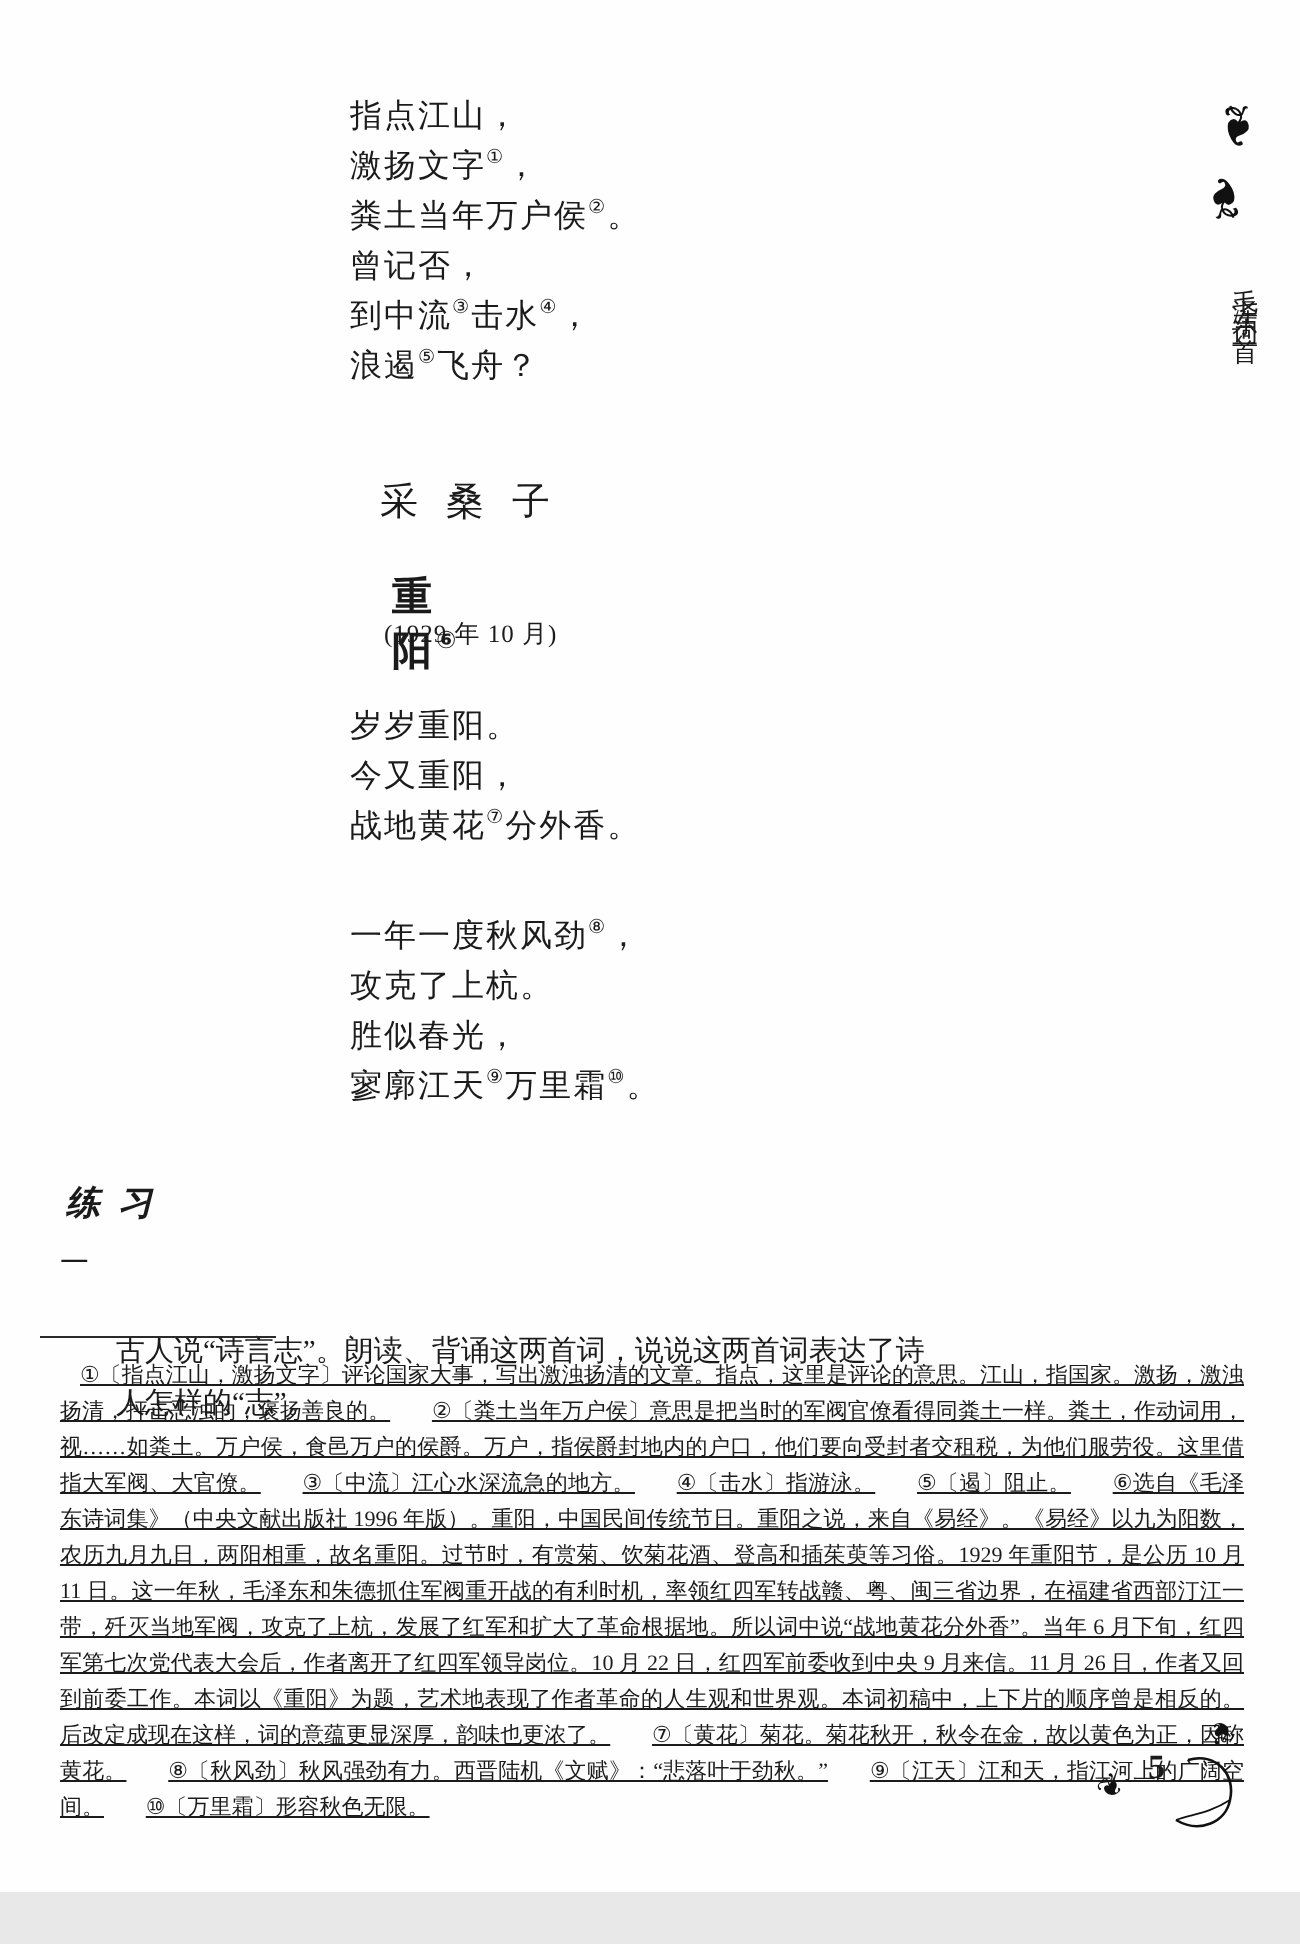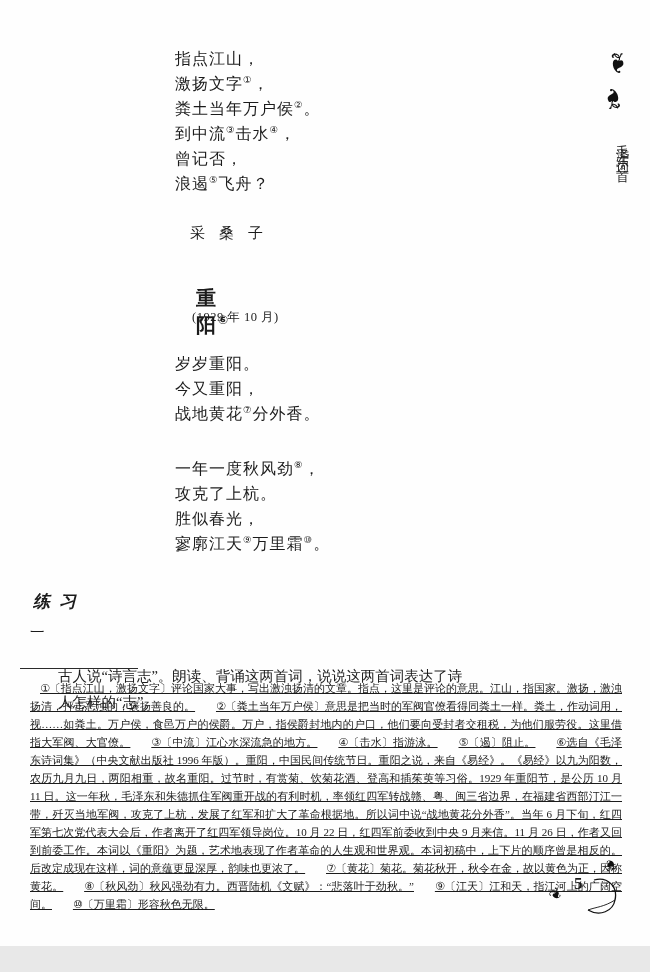--- a/index.html
+++ b/index.html
@@ -11,21 +11,21 @@
     color:#1b1b1b;
     font-family:"Liberation Serif","DejaVu Serif","DejaVu Sans",serif;
     overflow:hidden;
   }
   .abs{position:absolute;}
   
   .poem{font-size:16px;line-height:25px;letter-spacing:1px;}
   .poem .line{white-space:nowrap;}
   sup.seg{font-size:0.6em;line-height:0;}
   
-  .tune-title{font-size:15px;letter-spacing:14px;}
+  .tune-title{font-size:19px;letter-spacing:14px;margin-top:14px;}
   .poem-title{font-size:20px;font-weight:bold;letter-spacing:26px;}
   .poem-title sup.seg{margin-left:-24px;letter-spacing:0;}
   .poem-date{font-size:12.5px;letter-spacing:0.5px;}
   
   .ex-heading{font-size:17px;font-weight:bold;font-style:italic;letter-spacing:9px;}
   .ex-item{display:flex;font-size:14.5px;line-height:26px;}
   .ex-num{width:28px;flex:none;}
   .ex-text{width:414px;margin-top:44px;}
   
   .foot-rule{border:0;border-top:1.5px solid #2a2a2a;height:0;margin:0;}
@@ -55,22 +55,22 @@
 </style>
 </head>
 <body>
 
 <div class="page">
 
   <div class="abs poem" style="left:175px;top:46px;">
     <div class="line"><span class="seg">指点江山，</span></div>
     <div class="line"><span class="seg">激扬文字</span><sup class="seg">①</sup><span class="seg">，</span></div>
     <div class="line"><span class="seg">粪土当年万户侯</span><sup class="seg">②</sup><span class="seg">。</span></div>
+    <div class="line"><span class="seg">曾记否，</span></div>
     <div class="line"><span class="seg">到中流</span><sup class="seg">③</sup><span class="seg">击水</span><sup class="seg">④</sup><span class="seg">，</span></div>
-    <div class="line"><span class="seg">曾记否，</span></div>
     <div class="line"><span class="seg">浪遏</span><sup class="seg">⑤</sup><span class="seg">飞舟？</span></div>
   </div>
 
   <div class="abs tune-title" style="left:190px;top:224px;">采桑子</div>
 
   <div class="abs poem-title" style="left:196px;top:285px;"><span class="seg">重阳</span><sup class="seg">⑥</sup></div>
 
   <div class="abs poem-date" style="left:192px;top:309px;">(1929 年 10 月)</div>
 
   <div class="abs poem" style="left:175px;top:351px;">

